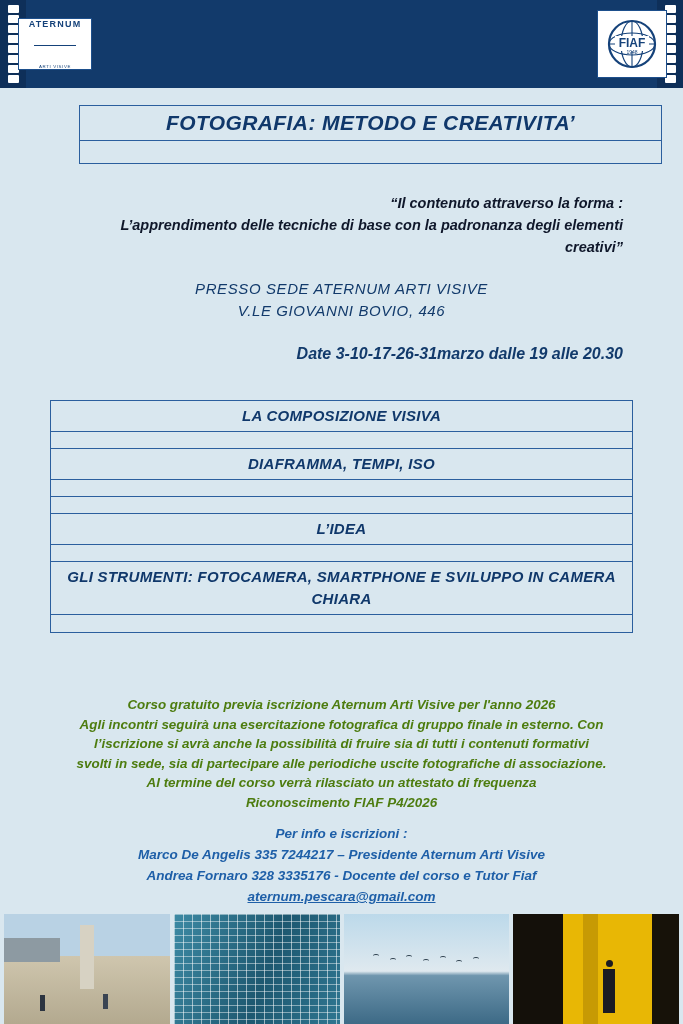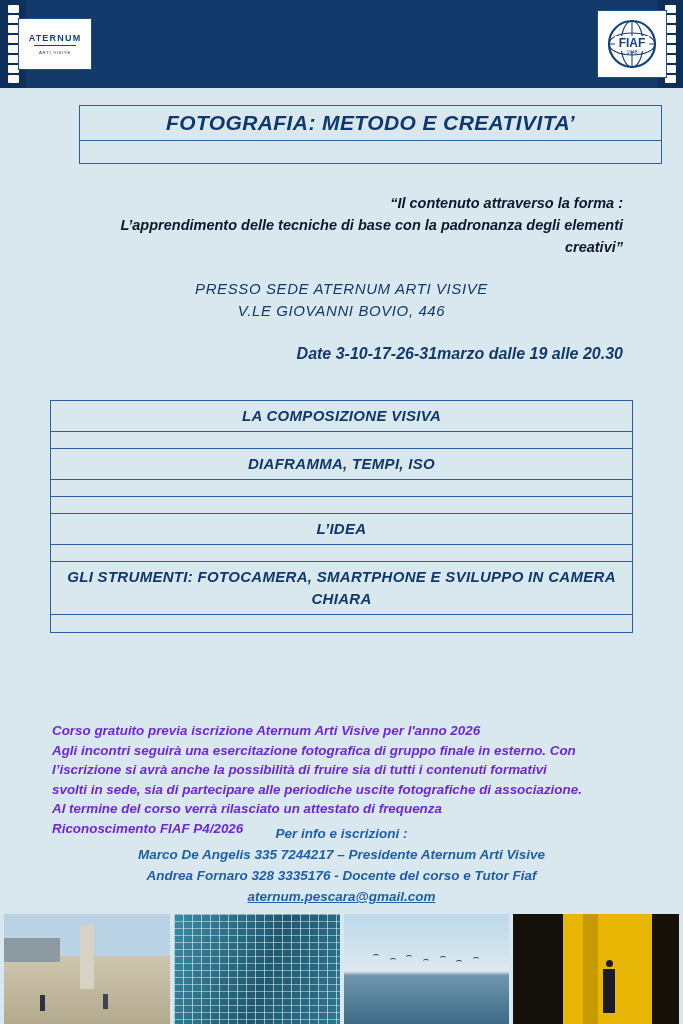--- a/index.html
+++ b/index.html
@@ -61,20 +61,21 @@
     top: 18px;
     width: 74px;
     height: 52px;
     background: #ffffff;
     border: 1px solid #1d4f8c;
     box-sizing: border-box;
     display: flex;
     flex-direction: column;
     align-items: center;
     justify-content: center;
+    gap: 14px;
   }
   .logo-aternum .la-main {
     font-size: 9px;
     letter-spacing: 1.2px;
     color: #15427a;
     font-weight: bold;
   }
   .logo-aternum .la-sub {
     font-size: 4.4px;
     letter-spacing: 0.6px;
@@ -198,26 +199,27 @@
     font-weight: bold;
     font-style: italic;
     color: #10386b;
     line-height: 22px;
     letter-spacing: 0.3px;
   }
   
   .body-text {
     position: absolute;
     left: 52px;
-    top: 721px;
+    top: 695px;
     width: 579px;
+    text-align: center;
     font-size: 13.4px;
     font-weight: bold;
     font-style: italic;
-    color: #6d28d9;
+    color: #4d7c0f;
     line-height: 19.5px;
   }
   .contacts {
     position: absolute;
     left: 52px;
     top: 823px;
     width: 579px;
     text-align: center;
     font-size: 13.5px;
     font-weight: bold;

